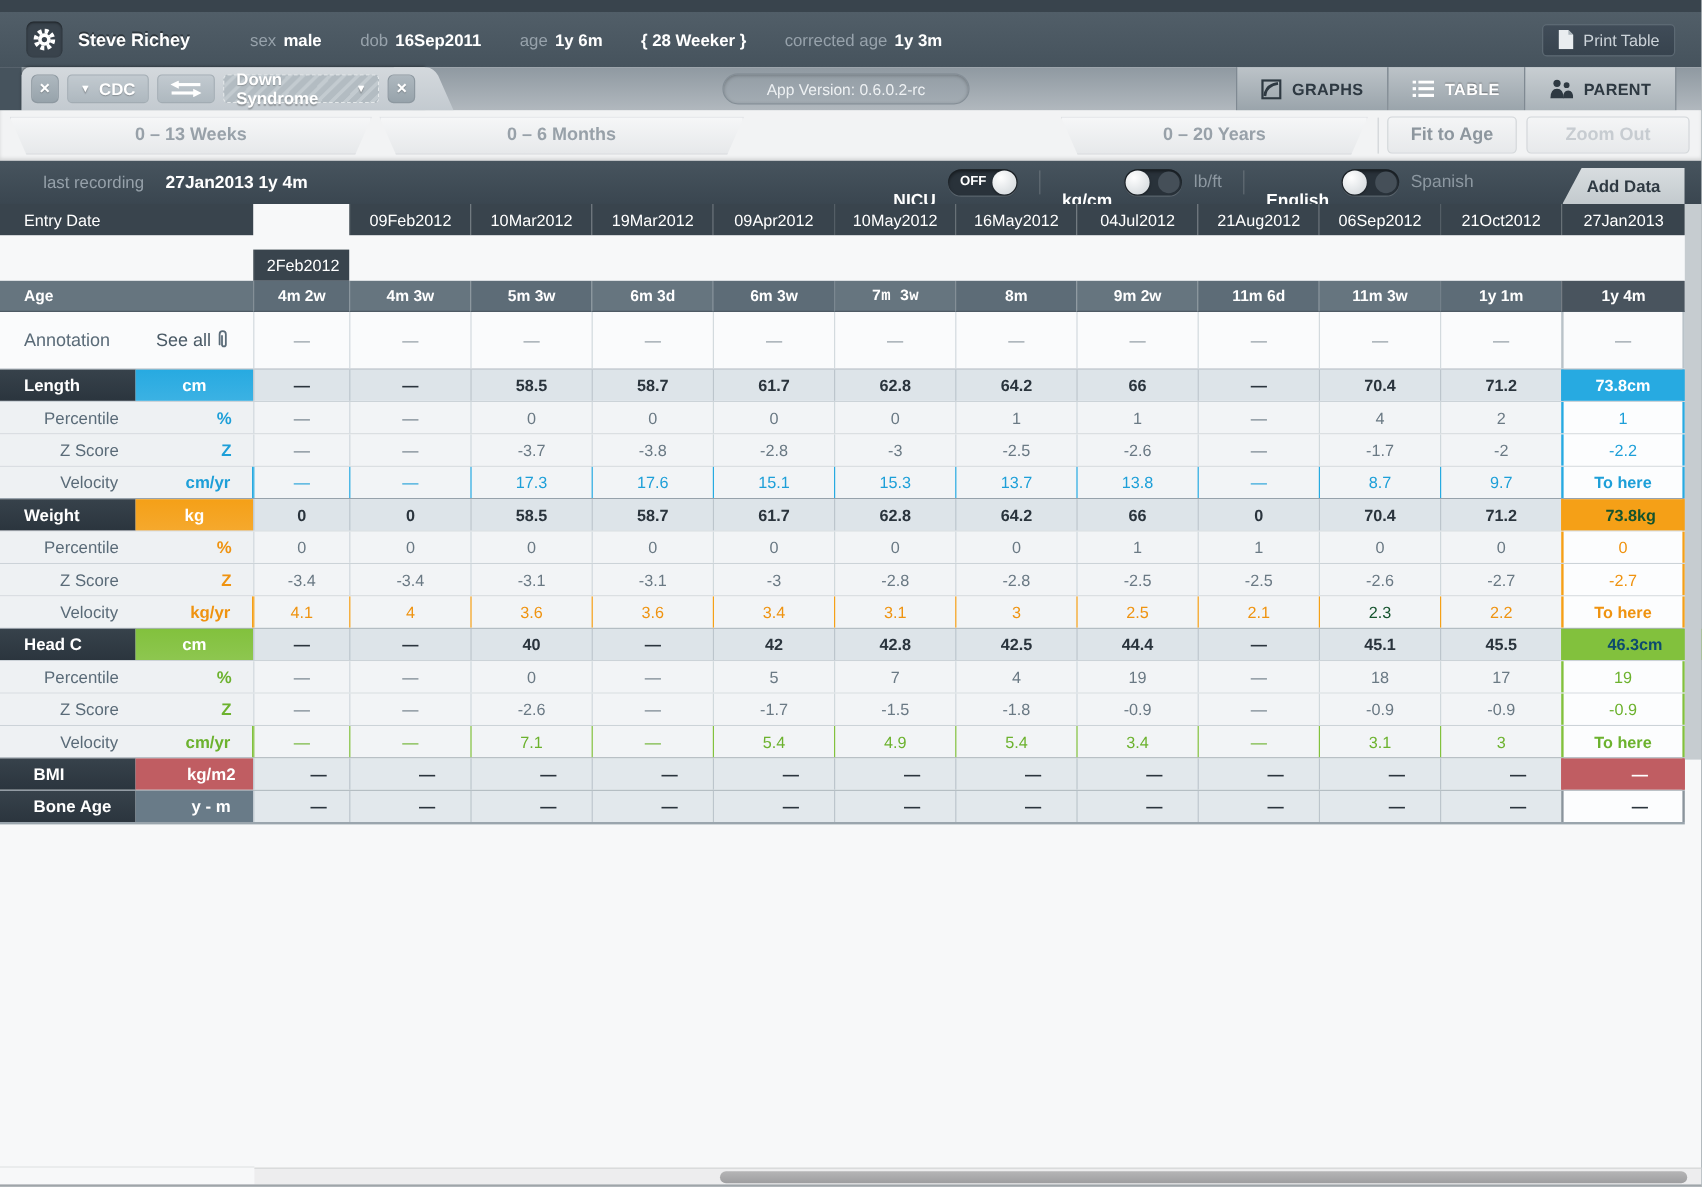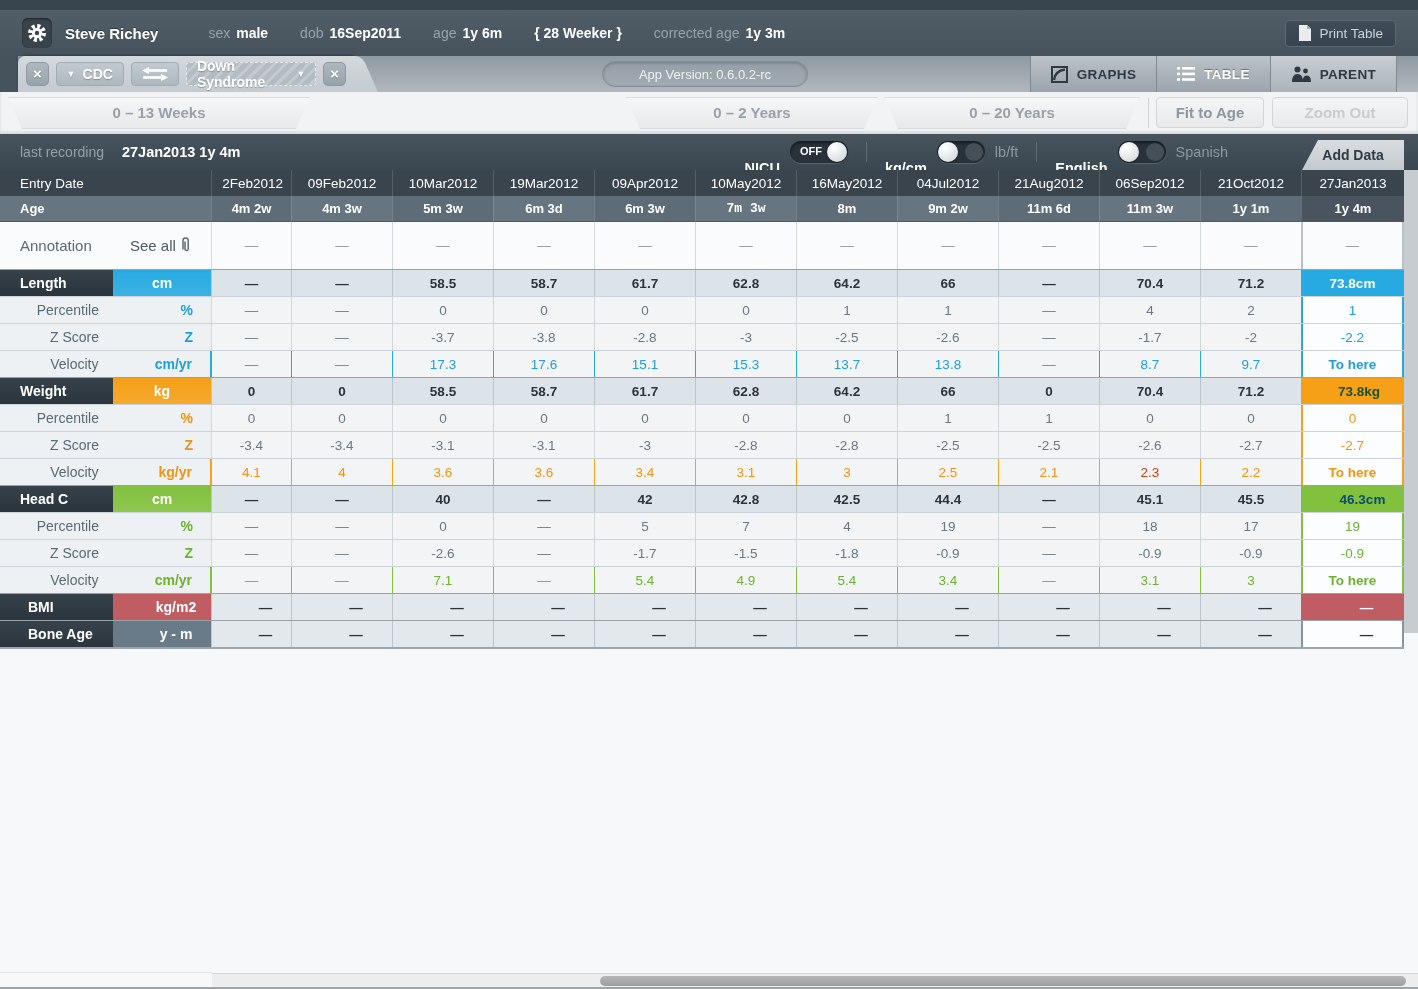--- a/index.html
+++ b/index.html
@@ -63,21 +63,21 @@
   .rdiv { position:absolute; left:1148px; top:6px; width:1px; height:30px; background:#cfd3d6; }
   .sqbtn { position:absolute; top:5px; height:31px; line-height:29px; text-align:center; border-radius:4px;
            background:linear-gradient(#f4f5f6,#e7e9eb); border:1px solid #d2d6d9; color:#8d969e;
            font-weight:bold; font-size:15px; cursor:pointer; }
   .fit { left:1156px; width:108px; }
   .zout { left:1272px; width:136px; color:#c7ccd1; }
 
   
   .controlbar { position:absolute; left:0; top:134px; width:100%; height:36px;
                 background:linear-gradient(#47545e,#3a4650); display:flex; align-items:center; }
-  .lastrec { margin-left:20px; font-size:14px; color:#96a1aa; }
+  .lastrec { margin-left:36px; font-size:14px; color:#96a1aa; }
   .lastrec b { color:#fff; margin-left:14px; font-size:14.5px; }
   .cgroup { display:flex; align-items:center; }
   .clabel { color:#fff; font-weight:bold; font-size:14.5px;margin-top:32px; }
   .cdim { color:#8d98a1; font-size:14.5px; }
   .csep { width:1px; height:20px; background:rgba(255,255,255,.18); margin:0 18px; }
   .pill { position:relative; height:22px; border-radius:12px; background:#29323a;
           box-shadow:inset 0 2px 3px rgba(0,0,0,.5), 0 1px 0 rgba(255,255,255,.15); cursor:pointer; }
   .pill .knob { position:absolute; top:1px; width:20px; height:20px; border-radius:50%;
                 background:radial-gradient(circle at 35% 30%,#ffffff,#cdd3d7); box-shadow:0 1px 2px rgba(0,0,0,.5); }
   .pill .ghost { position:absolute; top:2px; width:18px; height:18px; border-radius:50%; background:#454f58; }
@@ -225,21 +225,21 @@
           <circle cx="14.5" cy="5" r="2.4" fill="#2e3942"></circle>
           <path d="M11.5 16 q0-6.6 4.4-6.6 q4.1 0 4.1 6.6 z" fill="#2e3942"></path>
         </svg>
         <span>PARENT</span>
       </div>
     </nav>
   </div>
 
   <div class="rangerow">
     <div class="range r1">0 – 13 Weeks</div>
-    <div class="range r3">0 – 2 Years</div>
+    <div class="range r2">0 – 6 Months</div>
     <div class="range r4">0 – 20 Years</div>
     <div class="rdiv"></div>
     <div class="sqbtn fit">Fit to Age</div>
     <div class="sqbtn zout">Zoom Out</div>
   </div>
 
   <div class="controlbar">
     <span class="lastrec">
       <span>last recording</span>
       <b>27Jan2013  1y 4m</b>
@@ -268,21 +268,21 @@
         <span class="knob" style="left:1px;"></span>
       </div>
       <span class="cdim">Spanish</span>
     </div>
     <div class="adddata">Add Data</div>
   </div>
 
   <div class="tablewrap" id="table-root">
       <div class="trow hrow1">
         <div class="cell hlabel" style="width: 211px;">Entry Date</div>
-        <div class="cell datecol0" style="width: 80px;">2Feb2012</div>
+        <div class="cell datecol0" style="width: 80px; margin-top: 38px;">2Feb2012</div>
         <div class="cell" style="width: 101px;">09Feb2012</div>
         <div class="cell" style="width: 101px;">10Mar2012</div>
         <div class="cell" style="width: 101px;">19Mar2012</div>
         <div class="cell" style="width: 101px;">09Apr2012</div>
         <div class="cell" style="width: 101px;">10May2012</div>
         <div class="cell" style="width: 101px;">16May2012</div>
         <div class="cell" style="width: 101px;">04Jul2012</div>
         <div class="cell" style="width: 101px;">21Aug2012</div>
         <div class="cell" style="width: 101px;">06Sep2012</div>
         <div class="cell" style="width: 101px;">21Oct2012</div>
@@ -452,21 +452,21 @@
         </div>
         <div class="cell" style="width: 80px; color: rgb(239, 147, 16); border-left: 1px solid rgb(245, 160, 23);">4.1</div>
         <div class="cell" style="width: 101px; color: rgb(239, 147, 16); border-left: 1px solid rgb(245, 160, 23);">4</div>
         <div class="cell" style="width: 101px; color: rgb(239, 147, 16); border-left: 1px solid rgb(245, 160, 23);">3.6</div>
         <div class="cell" style="width: 101px; color: rgb(239, 147, 16); border-left: 1px solid rgb(245, 160, 23);">3.6</div>
         <div class="cell" style="width: 101px; color: rgb(239, 147, 16); border-left: 1px solid rgb(245, 160, 23);">3.4</div>
         <div class="cell" style="width: 101px; color: rgb(239, 147, 16); border-left: 1px solid rgb(245, 160, 23);">3.1</div>
         <div class="cell" style="width: 101px; color: rgb(239, 147, 16); border-left: 1px solid rgb(245, 160, 23);">3</div>
         <div class="cell" style="width: 101px; color: rgb(239, 147, 16); border-left: 1px solid rgb(245, 160, 23);">2.5</div>
         <div class="cell" style="width: 101px; color: rgb(239, 147, 16); border-left: 1px solid rgb(245, 160, 23);">2.1</div>
-        <div class="cell" style="width: 101px; color: #c2410c; border-left: 1px solid rgb(245, 160, 23);">2.3</div>
+        <div class="cell" style="width: 101px; color: #14532d; border-left: 1px solid rgb(245, 160, 23);">2.3</div>
         <div class="cell" style="width: 101px; color: rgb(239, 147, 16); border-left: 1px solid rgb(245, 160, 23);">2.2</div>
         <div class="cell" style="width: 103px; color: rgb(239, 147, 16); border-left: 2px solid rgb(245, 160, 23); background: rgb(252, 253, 254); border-right: 2px solid rgb(245, 160, 23); font-weight: bold;">To here</div>
       </div>
       <div class="trow mainrow">
         <div class="cell mainlabel" style="width: 113px;">Head C</div>
         <div class="cell mainunit" style="width: 98px; background: linear-gradient(rgb(130, 193, 61), rgba(130, 193, 61, 0.9));">cm</div>
         <div class="cell" style="width: 80px;">—</div>
         <div class="cell" style="width: 101px;">—</div>
         <div class="cell" style="width: 101px;">40</div>
         <div class="cell" style="width: 101px;">—</div>

